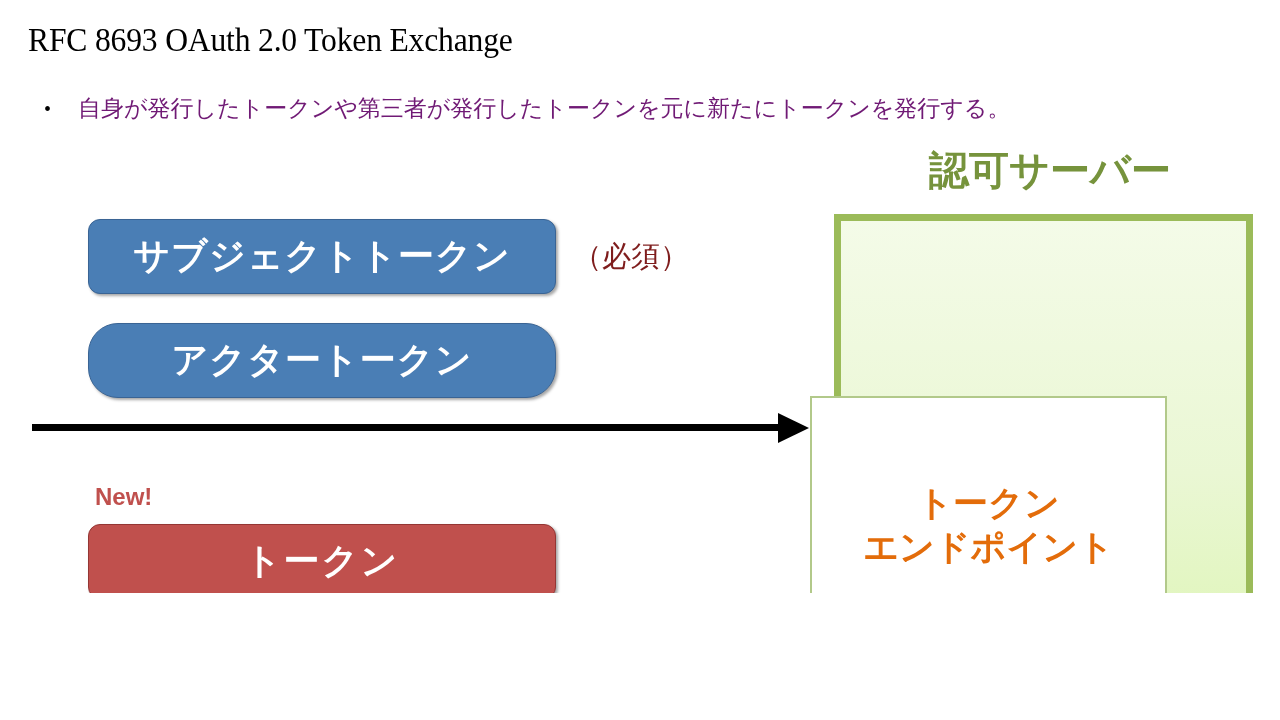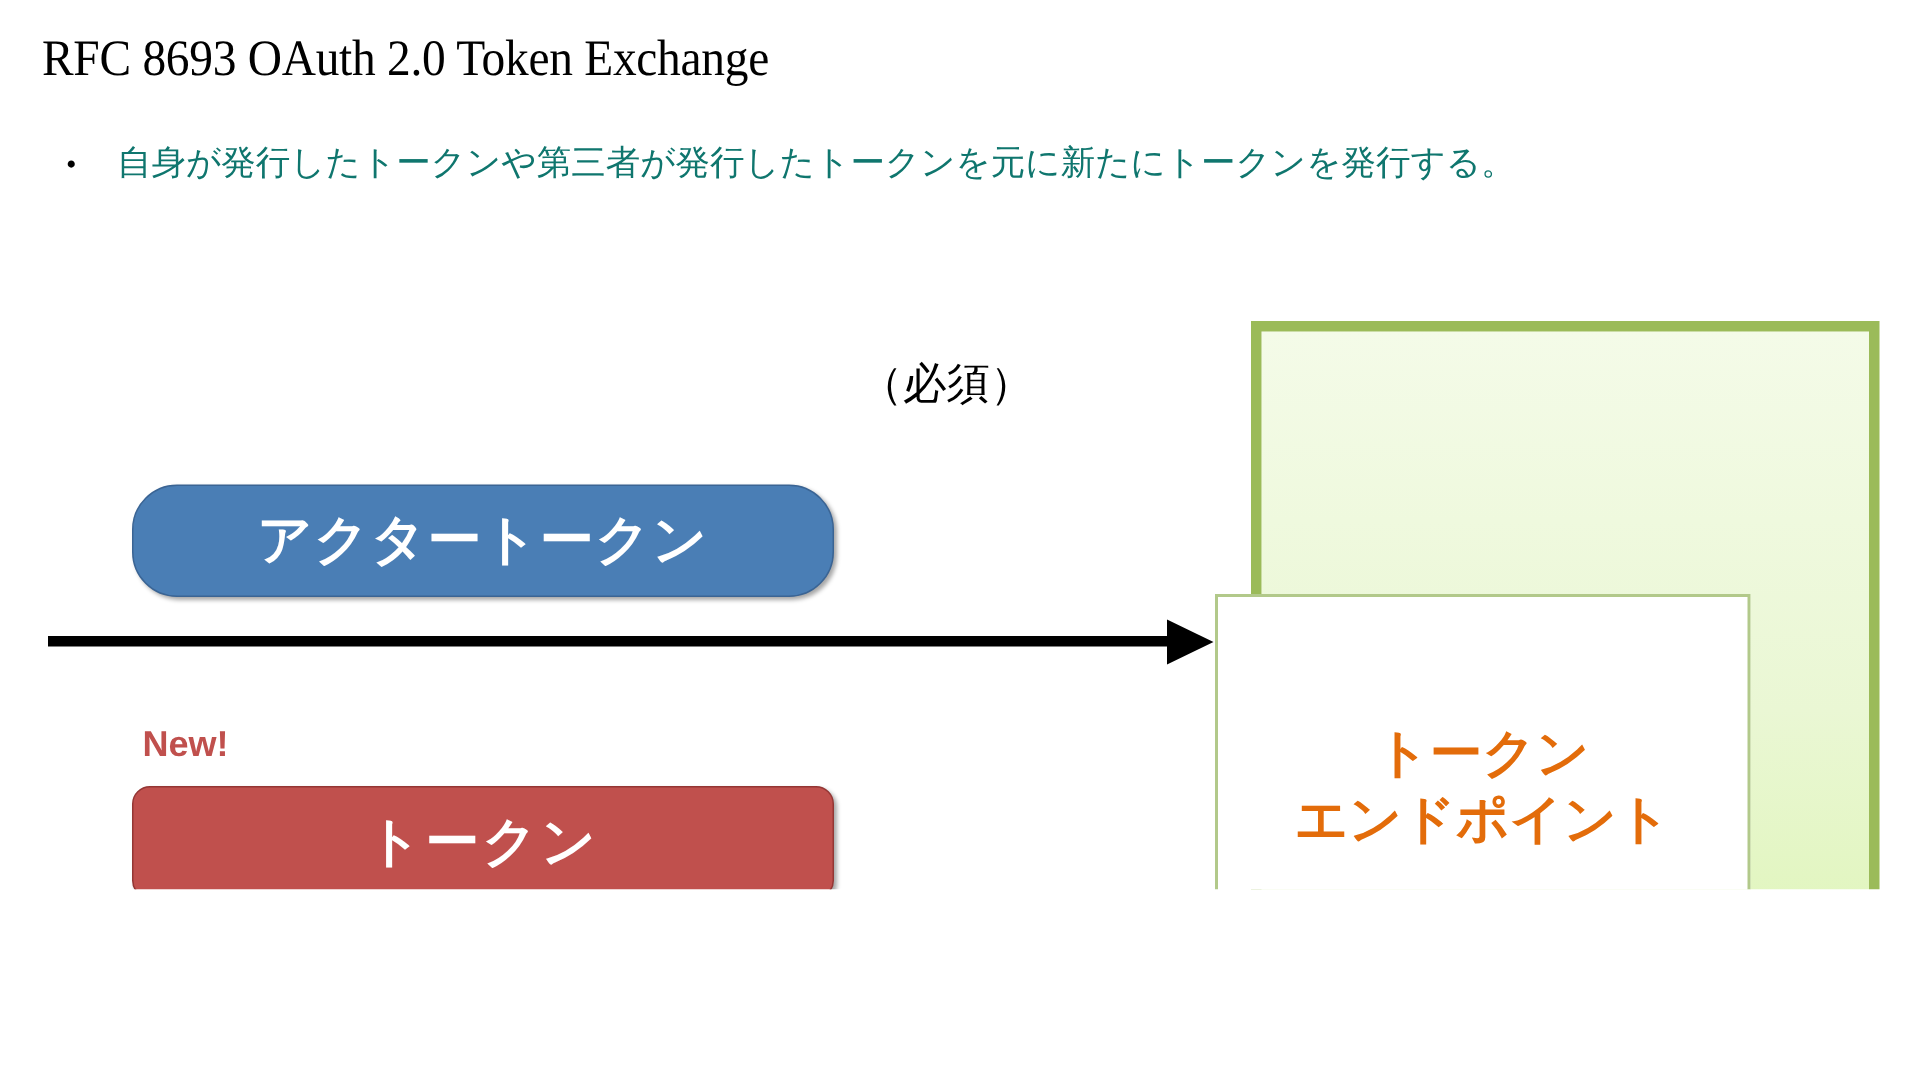--- a/index.html
+++ b/index.html
@@ -49,21 +49,21 @@
     font-size: 20px;
     line-height: 30px;
     color: #000000;
     width: 34px;
     flex: none;
   }
   .bullet-text {
     font-family: "Liberation Serif", "DejaVu Serif", serif;
     font-size: 23px;
     line-height: 30px;
-    color: #0f766e;
+    color: #701a75;
     letter-spacing: 0px;
   }
 
   
   .server-label {
     position: absolute;
     left: 880px;
     top: 146px;
     width: 340px;
     text-align: center;
@@ -145,21 +145,21 @@
     font-size: 36px;
     letter-spacing: 2px;
   }
 
   
   .pill-note {
     position: absolute;
     font-family: "Liberation Serif", "DejaVu Serif", serif;
     font-size: 29px;
     line-height: 34px;
-    color: #000000;
+    color: #7f1d1d;
     white-space: nowrap;
   }
   #note-required { left: 573px; top: 239px; }
   #note-optional { left: 573px; top: 343px; }
 
   .new-badge {
     position: absolute;
     left: 95px;
     top: 483px;
     font-family: "Liberation Sans", "DejaVu Sans", sans-serif;
@@ -201,28 +201,30 @@
 
 <div id="slide">
 
   <div class="slide-title">RFC 8693 OAuth 2.0 Token Exchange</div>
 
   <div class="bullet-row">
     <span class="bullet-mark">•</span>
     <span class="bullet-text">自身が発行したトークンや第三者が発行したトークンを元に新たにトークンを発行する。</span>
   </div>
 
+  <div class="server-label">認可サーバー</div>
 
   <div class="server-box"></div>
 
   <div class="endpoint-box">
     <span class="endpoint-text">トークン
 エンドポイント</span>
   </div>
 
+  <div class="pill pill-blue" id="pill-subject">サブジェクトトークン</div>
   <div class="pill-note" id="note-required">（必須）</div>
 
   <div class="pill pill-blue" id="pill-actor">アクタートークン</div>
 
   <div class="new-badge">New!</div>
   <div class="pill pill-red" id="pill-newtoken">トークン</div>
 
   <div class="arrow-shaft" id="arrow-right-shaft"></div>
   <div class="arrow-head" id="arrow-right-head"></div>
 

